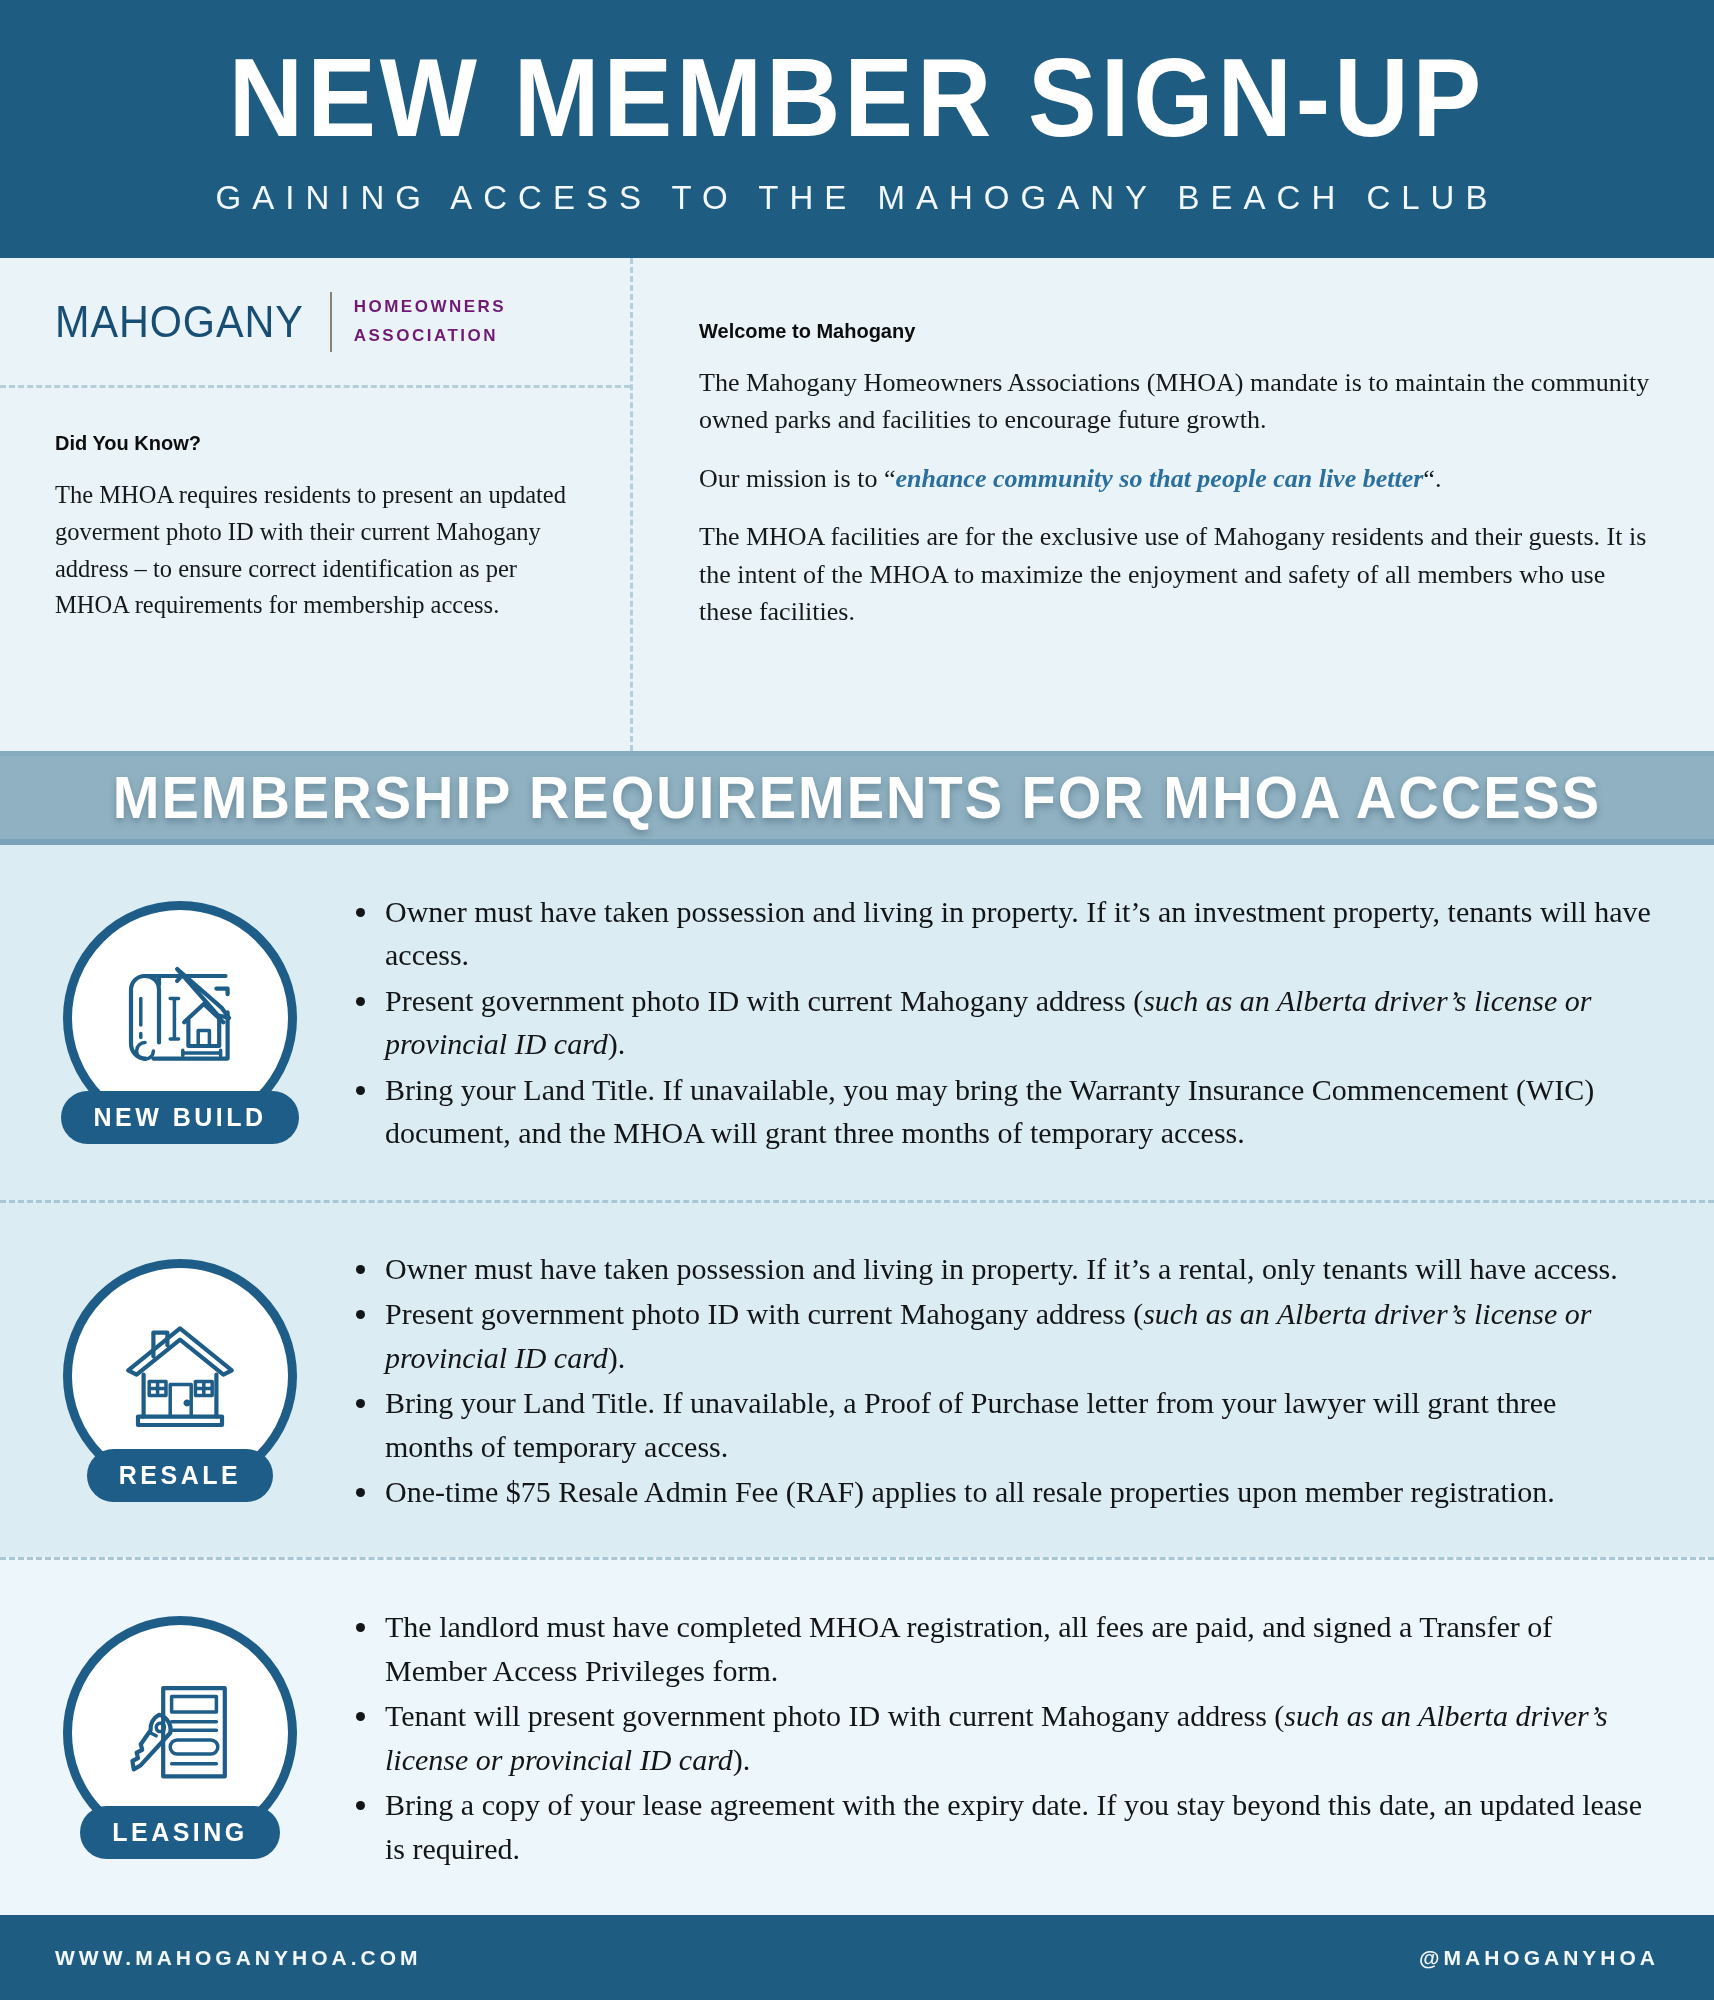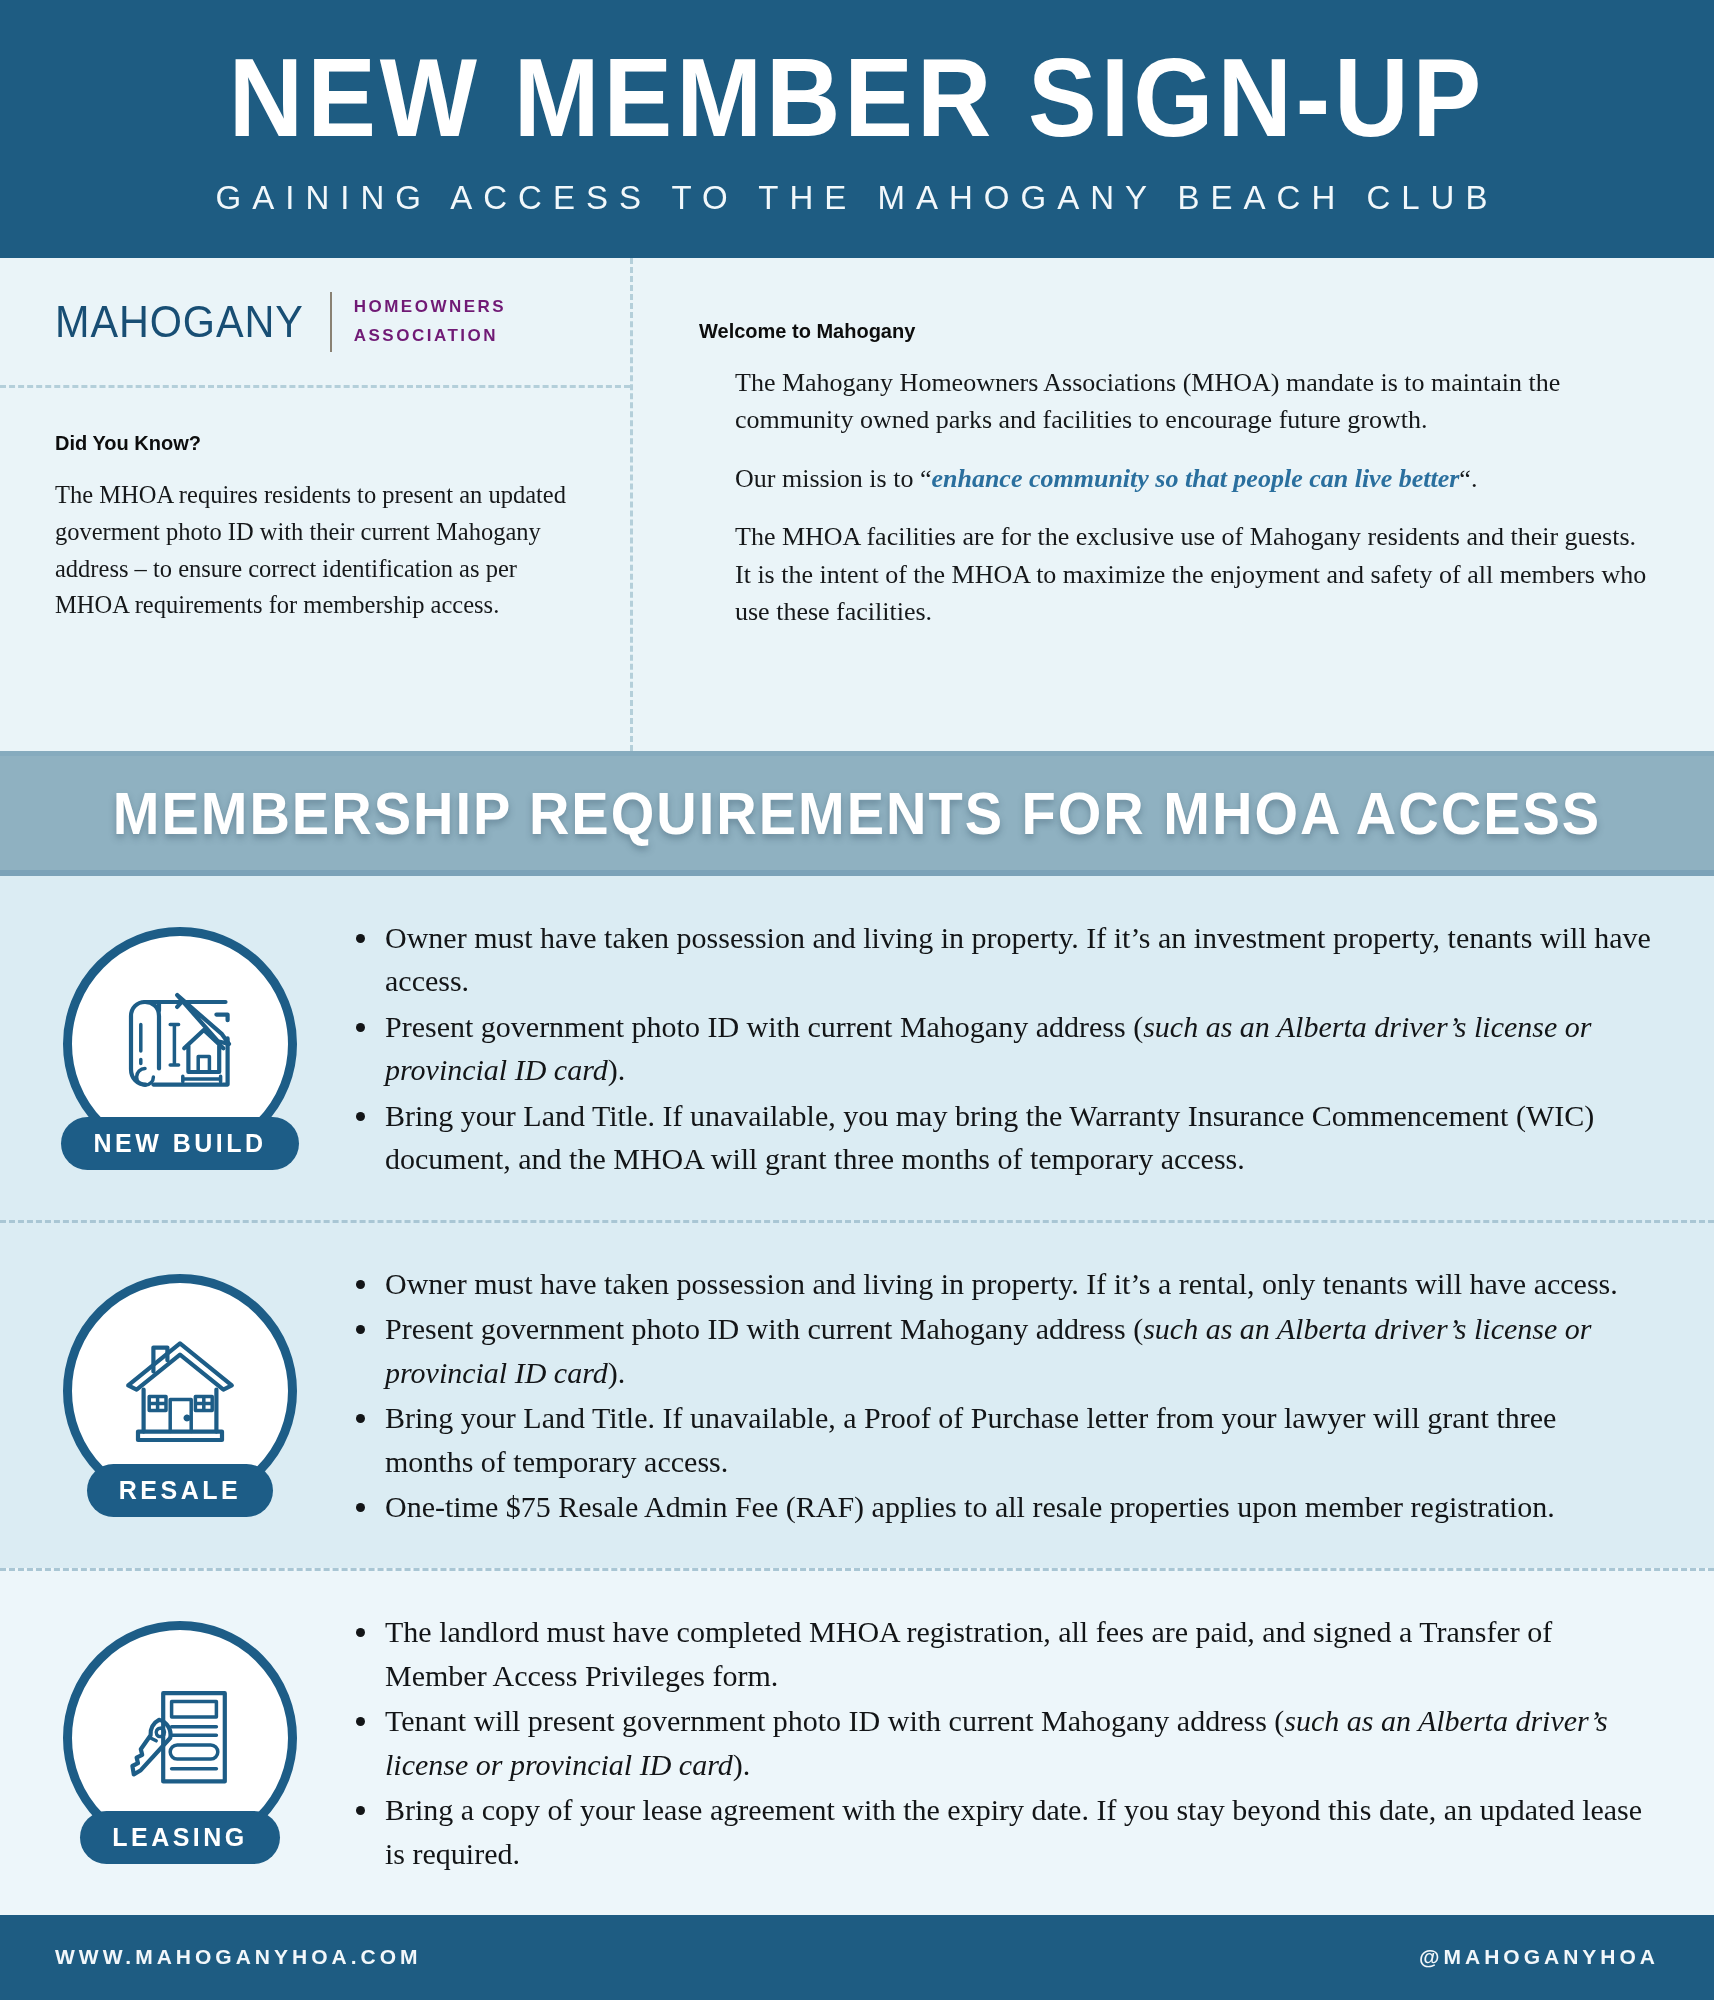--- a/index.html
+++ b/index.html
@@ -16,25 +16,25 @@
   .top-info { height:493px; flex:0 0 auto; display:flex; background:#eaf4f8; }
   .left-col { width:633px; flex:0 0 auto; border-right:3px dashed #b4cfda; display:flex; flex-direction:column; }
   .logo-block { height:130px; display:flex; align-items:center; padding-left:55px; border-bottom:3px dashed #b4cfda; }
   .logo-name { font-size:44px; color:#184e74; letter-spacing:1px; transform:scaleX(0.94); transform-origin:left center; }
   .logo-sep { width:2px; height:60px; background:#8a8173; margin:0 22px 0 10px; }
   .logo-assoc { font-size:17px; font-weight:700; letter-spacing:2.5px; color:#701a75; line-height:1.65; }
   .dyk { padding:44px 55px 0 55px; }
   .dyk h3, .welcome h3 { font-size:20px; font-weight:700; color:#0d0d0d; }
   .dyk p { margin-top:22px; font-family:"Liberation Serif", serif; font-size:24.5px; line-height:1.5; color:#16181a; }
   .right-col { flex:1; padding:62px 62px 0 66px; }
-  .welcome p { margin-top:21px; font-family:"Liberation Serif", serif; font-size:26px; line-height:1.44; color:#16181a;margin-left:36px; }
+  .welcome p { margin-top:21px; font-family:"Liberation Serif", serif; font-size:26px; line-height:1.44; color:#16181a; }
   .quote { font-weight:700; font-style:italic; color:#2a6f9e; }
 
   
-  .banner { height:125px; flex:0 0 auto; background:#8fb1c1; border-top:5px solid #86abbe; border-bottom:6px solid #7ba2b8; display:flex; align-items:center; justify-content:center; }
+  .banner { height:94px; flex:0 0 auto; background:#8fb1c1; border-top:5px solid #86abbe; border-bottom:6px solid #7ba2b8; display:flex; align-items:center; justify-content:center; }
   .banner h2 { color:#fff; font-size:56px; font-weight:700; letter-spacing:2px; transform:scaleY(1.05); text-shadow:0 4px 7px rgba(40,70,90,0.35); }
 
   
   .req-row { display:flex; align-items:center; background:#dbecf3; padding:26px 55px 26px 55px; flex:1; }
   .req-row + .req-row { border-top:3px dashed #a9c6d4; }
   .req-row.light { background:#edf6fa; }
   .icon-block { width:250px; flex:0 0 auto; display:flex; flex-direction:column; align-items:center; margin-right:38px; }
   .icon-circle { width:234px; height:234px; border-radius:50%; background:#fff; border:9px solid #1d5d87; display:flex; align-items:center; justify-content:center; position:relative; z-index:0; }
   .icon-circle svg { width:140px; height:140px; }
   .badge { margin-top:-44px; z-index:1; background:#1d5d87; color:#fff; font-size:25px; font-weight:700; letter-spacing:3.5px; padding:12px 32px; border-radius:30px; white-space:nowrap; }

